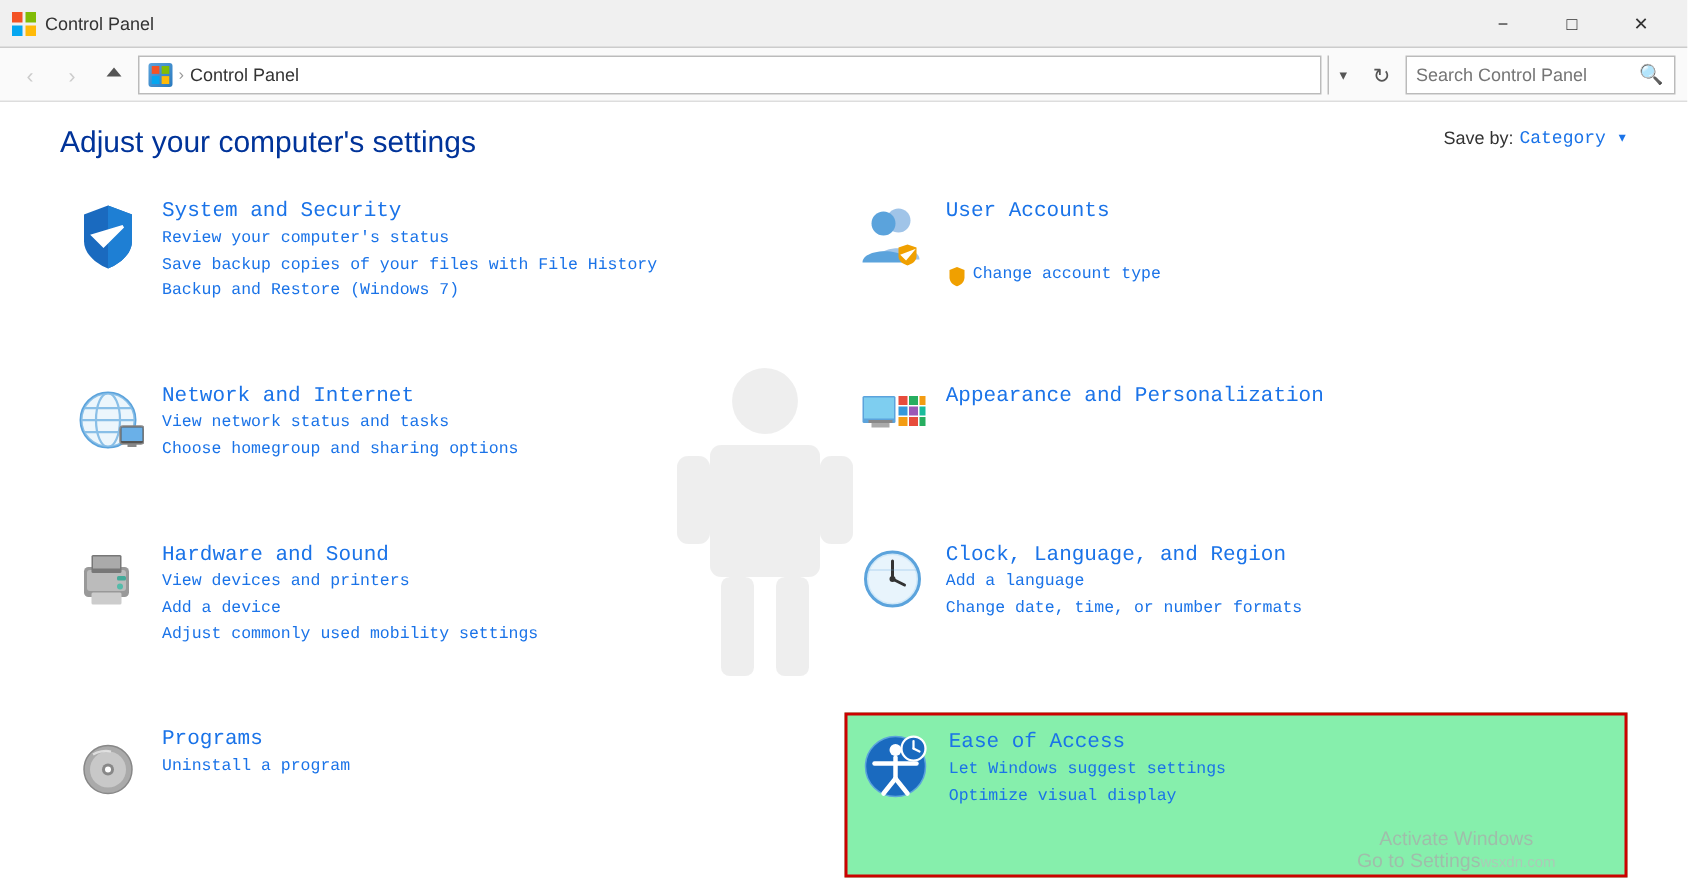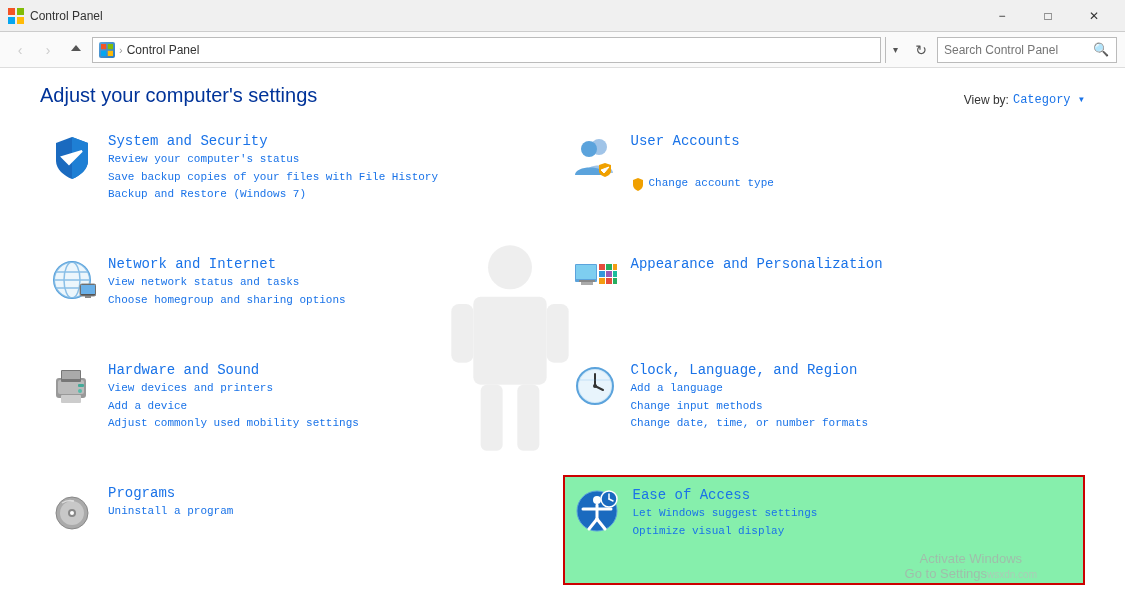--- a/index.html
+++ b/index.html
@@ -172,21 +172,21 @@
     .main-content {
       background: #fff;
       height: calc(593px - 32px - 36px);
       display: flex;
       flex-direction: column;
     }
     .content-header {
       padding: 16px 40px 8px 40px;
       display: flex;
       justify-content: space-between;
-      align-items: flex-end;
+      align-items: flex-start;
     }
     .page-title {
       font-size: 20px;
       font-weight: 300;
       color: #003399;
     }
     .view-by {
       display: flex;
       align-items: center;
       gap: 4px;
@@ -331,21 +331,21 @@
       <rect x="10" y="45" width="15" height="40" rx="5" fill="#333"></rect>
       <rect x="75" y="45" width="15" height="40" rx="5" fill="#333"></rect>
       <rect x="30" y="100" width="15" height="45" rx="4" fill="#333"></rect>
       <rect x="55" y="100" width="15" height="45" rx="4" fill="#333"></rect>
     </svg>
   </div>
 
   <div class="content-header">
     <h1 class="page-title">Adjust your computer's settings</h1>
     <div class="view-by">
-      <span>View by:</span>
+      <span>Save by:</span>
       <span class="view-by-link">
         <span>Category</span>
         <span>▾</span>
       </span>
     </div>
   </div>
 
   <div class="panel-grid">
 
     <div class="panel-item">
@@ -466,21 +466,20 @@
           <line x1="24" y1="24" x2="24" y2="12" stroke="#333" stroke-width="2" stroke-linecap="round"></line>
           <line x1="24" y1="24" x2="32" y2="28" stroke="#333" stroke-width="2" stroke-linecap="round"></line>
           <circle cx="24" cy="24" r="2" fill="#333"></circle>
 
           <line x1="8" y1="18" x2="40" y2="18" stroke="#5ba3dc" stroke-width="0.5" opacity="0.5"></line>
         </svg>
       </div>
       <div class="panel-text">
         <span class="panel-heading">Clock, Language, and Region</span>
         <span class="panel-link">Add a language</span>
-        <span class="panel-link">Change input methods</span>
         <span class="panel-link">Change date, time, or number formats</span>
       </div>
     </div>
 
     <div class="panel-item">
       <div class="panel-icon">
         <svg width="48" height="48" viewBox="0 0 48 48">
 
           <circle cx="24" cy="28" r="16" fill="#aaa" stroke="#888" stroke-width="1"></circle>
           <circle cx="24" cy="28" r="12" fill="#c8c8c8"></circle>

